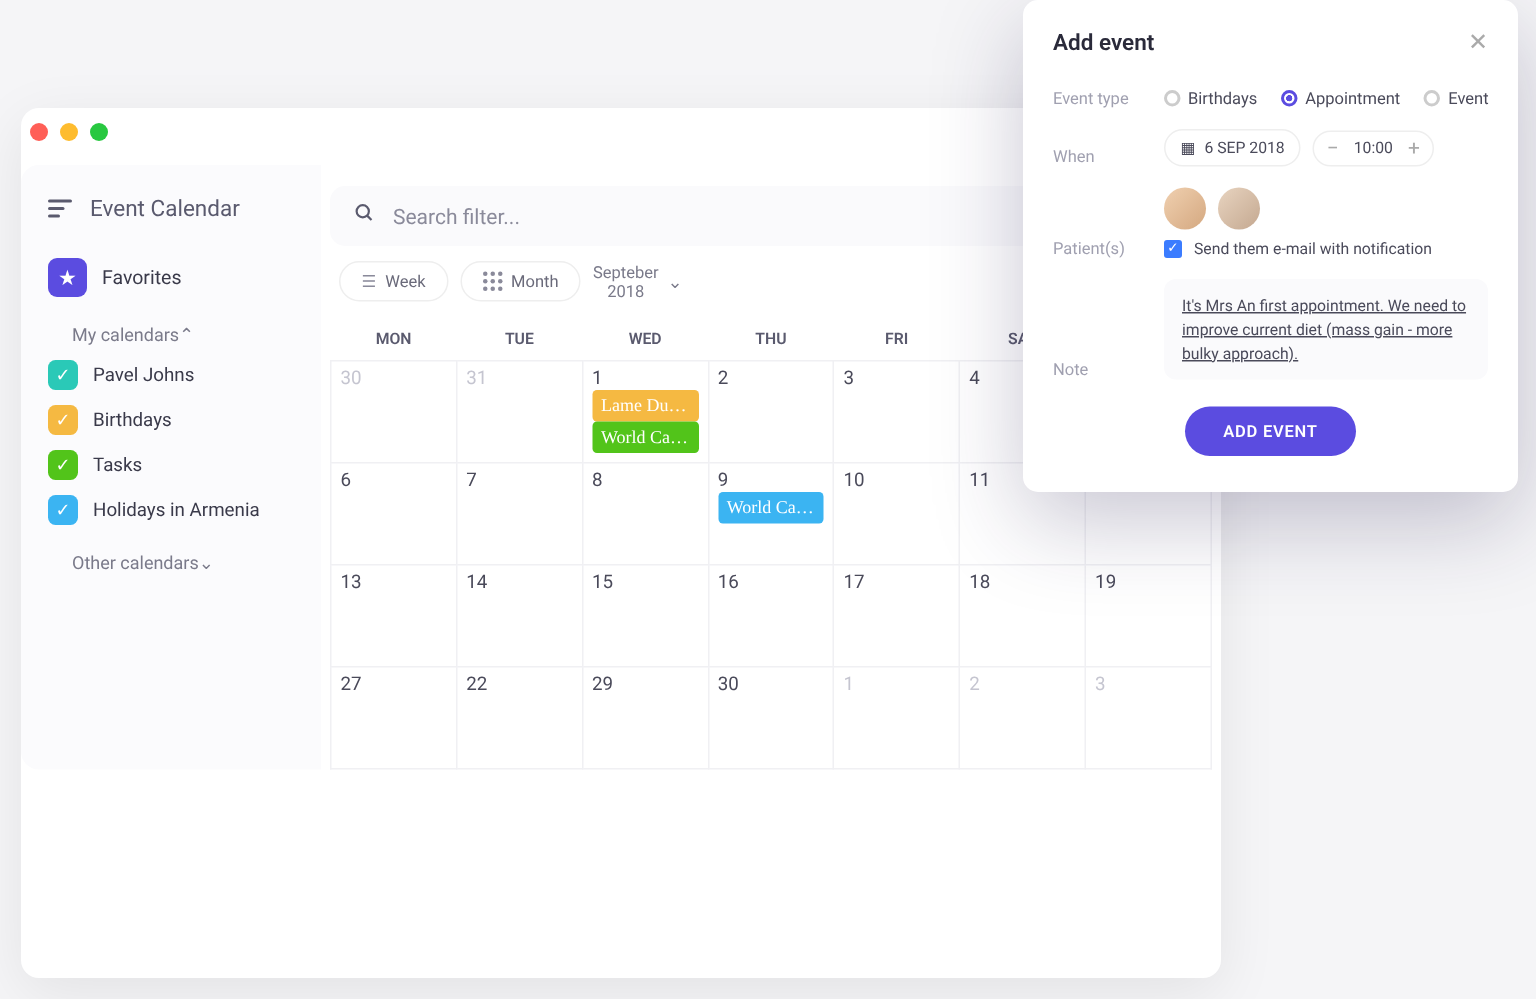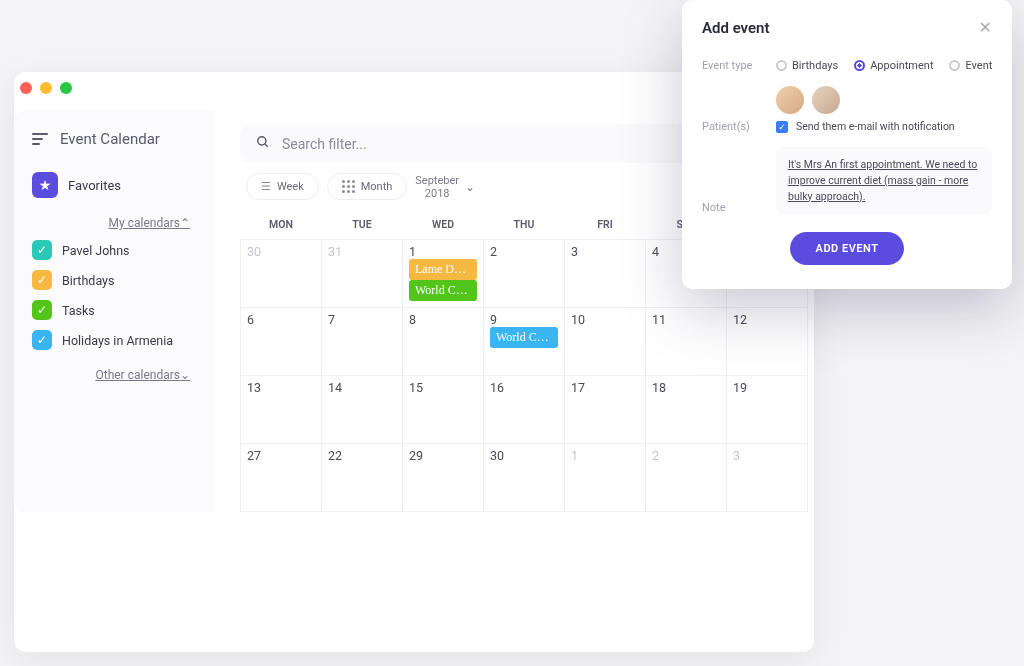--- a/index.html
+++ b/index.html
@@ -5,33 +5,33 @@
 * { box-sizing: border-box; margin: 0; padding: 0; font-family: -apple-system, BlinkMacSystemFont, "Segoe UI", Roboto, sans-serif; }
 body { background: #f5f5f7; width: 1024px; height: 666px; overflow: hidden; position: relative; }
 
 .window { position: absolute; left: 14px; top: 72px; width: 800px; height: 580px; background: #fff; border-radius: 12px; box-shadow: 0 10px 40px rgba(0,0,0,0.08); }
 .traffic { position: absolute; left: 20px; top: 82px; display: flex; gap: 8px; z-index: 5; }
 .traffic span { width: 12px; height: 12px; border-radius: 50%; }
 .tr-red { background: #ff5f57; }
 .tr-yel { background: #febc2e; }
 .tr-grn { background: #28c840; }
 
-.main { position: absolute; left: 14px; top: 110px; width: 800px; display: flex; gap: 20px; }
+.main { position: absolute; left: 14px; top: 110px; width: 800px; display: flex; }
 
 .sidebar { width: 200px; background: #fbfbfd; border-radius: 12px 0 0 12px; padding: 20px 18px; }
 .side-title { display: flex; align-items: center; gap: 12px; color: #5a5a6e; font-size: 15px; margin-bottom: 24px; }
 .burger { width: 16px; height: 12px; display: flex; flex-direction: column; justify-content: space-between; }
 .burger span { height: 2px; background: #5a5a6e; border-radius: 1px; }
 .burger span:nth-child(2){ width: 70%; }
 .burger span:nth-child(3){ width: 50%; }
 
 .fav { display: flex; align-items: center; gap: 10px; font-size: 13px; color: #3a3a4a; margin-bottom: 18px; }
 .fav-ic { width: 26px; height: 26px; background: #5b4ce0; border-radius: 6px; display: flex; align-items: center; justify-content: center; color: #fff; font-size: 14px; }
 
-.group { display: flex; justify-content: flex-end; align-items: center; font-size: 12px; color: #7a7a8a; margin: 8px 6px 10px; cursor: pointer; text-decoration: underline; }
+.group { display: flex; justify-content: flex-start; align-items: center; font-size: 12px; color: #7a7a8a; margin: 8px 16px 10px; cursor: pointer; }
 .cals { display: flex; flex-direction: column; gap: 10px; margin-bottom: 18px; }
 .cal-item { display: flex; align-items: center; gap: 10px; font-size: 12.5px; color: #3a3a4a; cursor: pointer; }
 .chk { width: 20px; height: 20px; border-radius: 5px; display: flex; align-items: center; justify-content: center; color: #fff; font-size: 12px; }
 .chk-teal { background: #2ac9b7; }
 .chk-amber { background: #f5b942; }
 .chk-green { background: #52c41a; }
 .chk-blue { background: #3bb4f2; }
 
 .content { flex: 1; padding: 14px 6px 0 6px; }
 .search-bar { background: #fafafc; border-radius: 10px; padding: 11px 16px; display: flex; align-items: flex-end; gap: 12px; color: #8a8a9a; font-size: 14px; margin-bottom: 10px; }
@@ -301,20 +301,34 @@
           <span class="rd on"></span>
           <span>Appointment</span>
         </div>
       <div class="radio">
           <span class="rd"></span>
           <span>Event</span>
         </div>
     </div>
   </div>
   <div class="m-row">
+    <div class="m-label">When</div>
+    <div class="m-body when-row">
+      <div class="date-pill">
+        <span>▦</span>
+        <span>6 SEP 2018</span>
+      </div>
+      <div class="time-ctl">
+        <span class="pm">−</span>
+        <span>10:00</span>
+        <span class="pm">+</span>
+      </div>
+    </div>
+  </div>
+  <div class="m-row">
     <div class="m-label">Patient(s)</div>
     <div class="m-body">
       <div class="avatars">
         <div class="av"></div>
         <div class="av av2"></div>
       </div>
       <div class="notify">
         <div class="cb">✓</div>
         <span>Send them e-mail with notification</span>
       </div>

